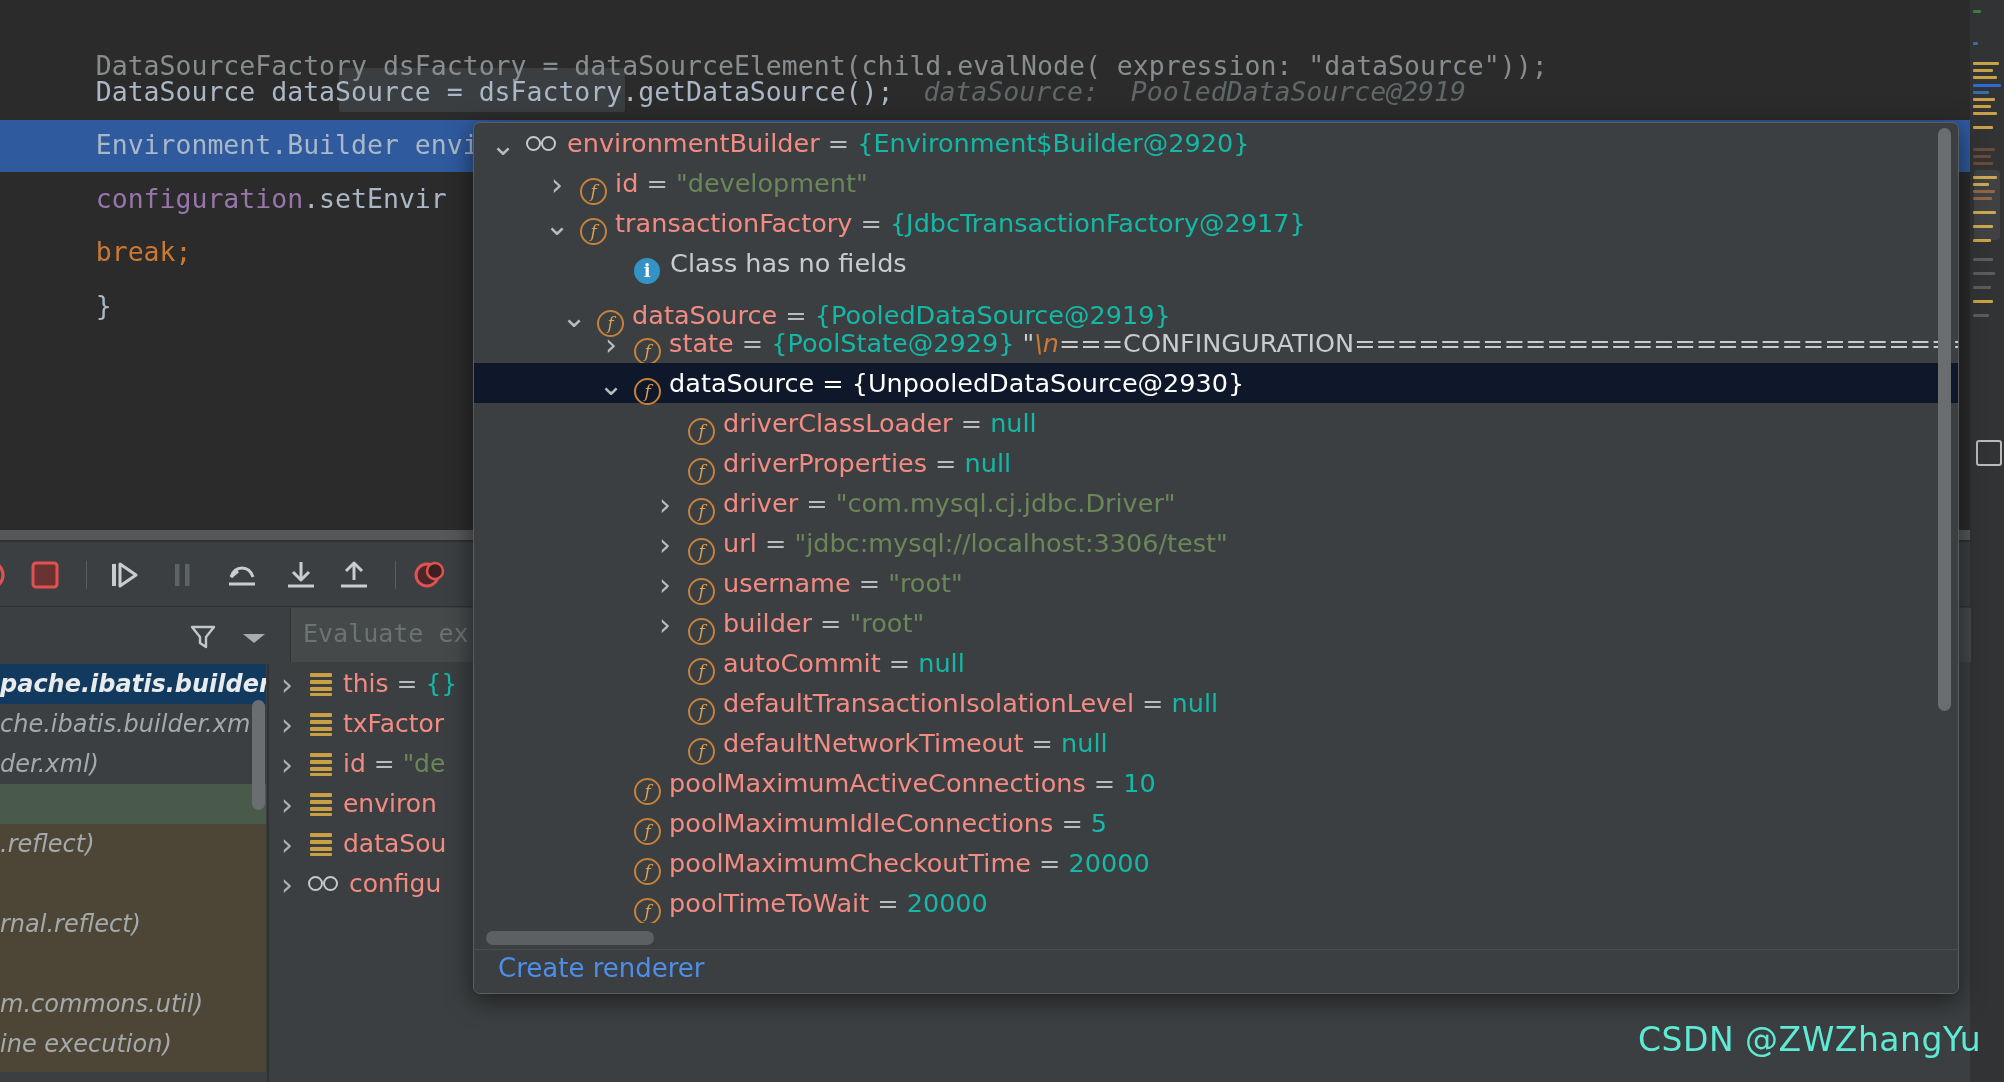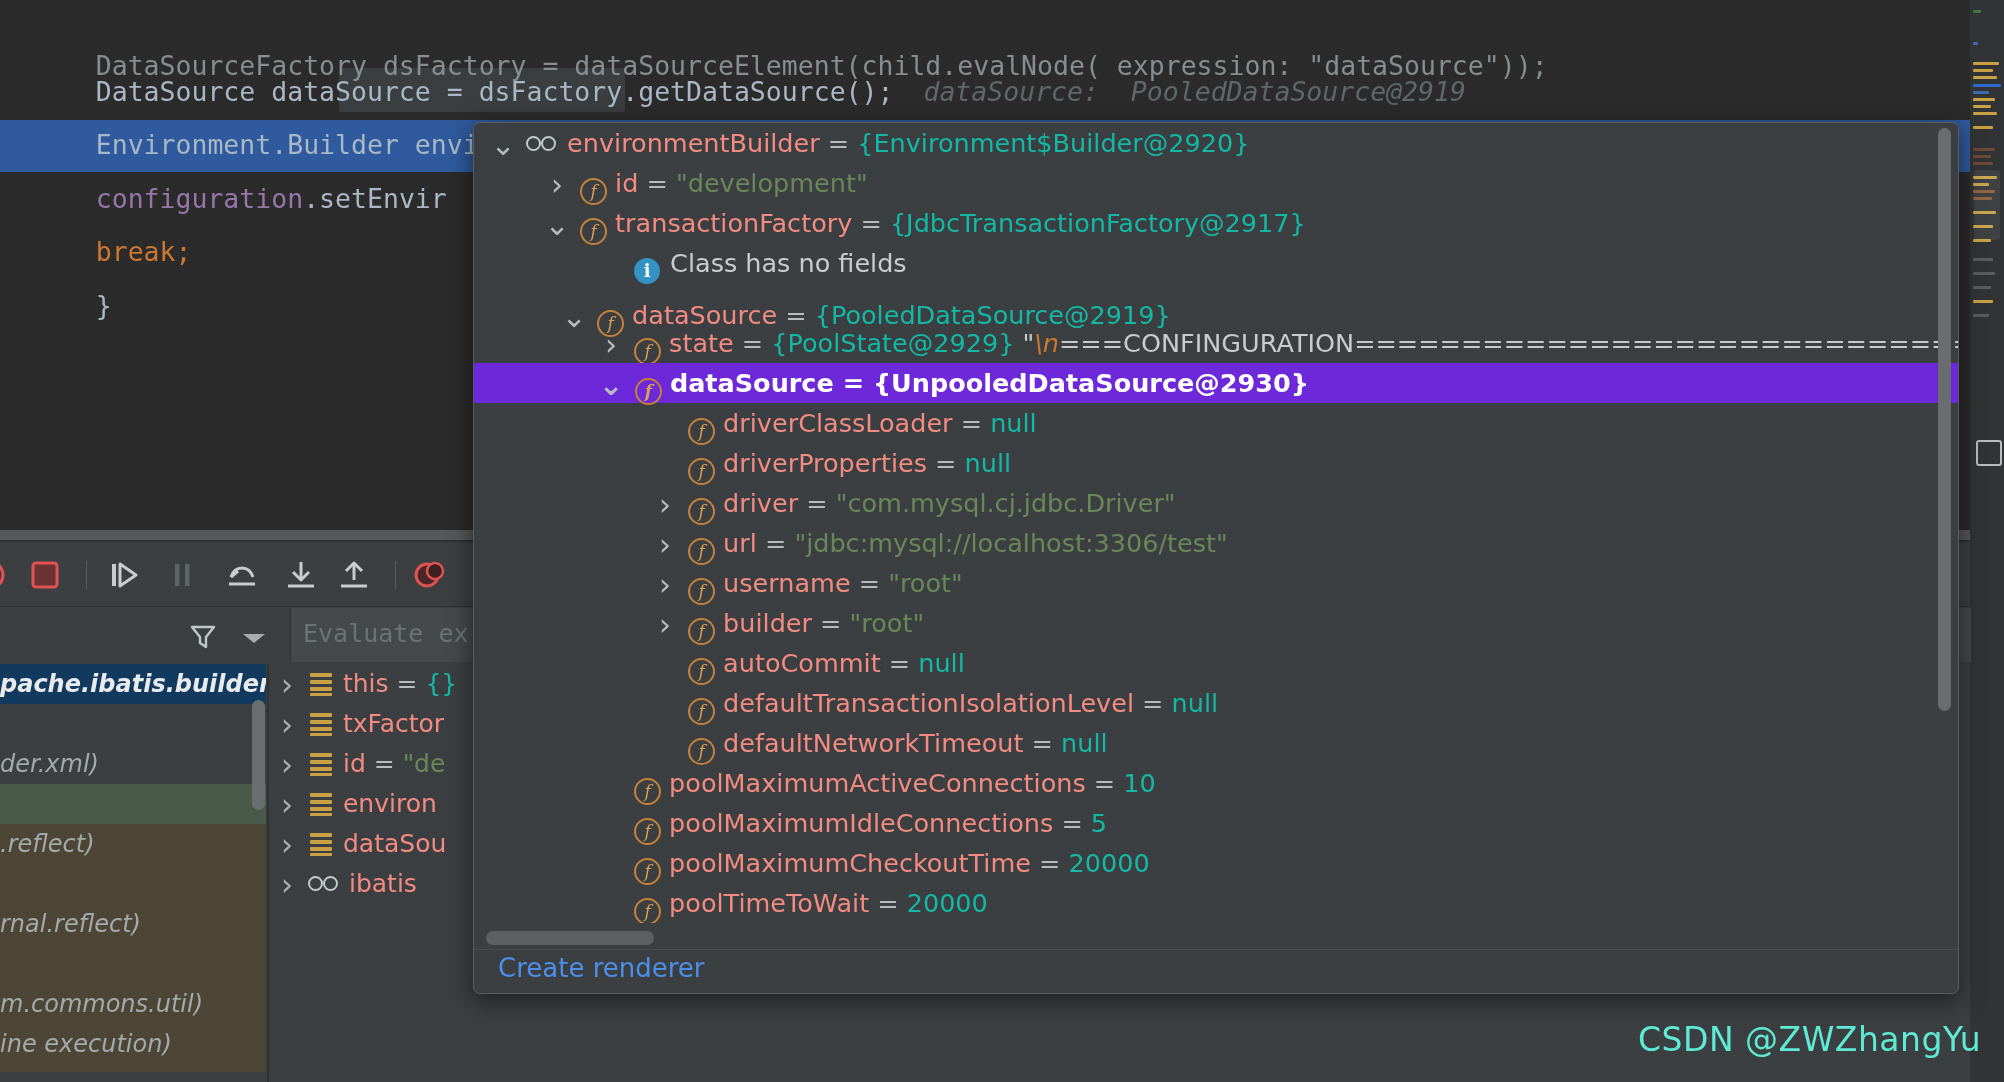--- a/index.html
+++ b/index.html
@@ -99,21 +99,21 @@
      font-family:"DejaVu Serif","Liberation Serif",serif;}
 
   
   .popup{
     position:absolute;left:473px;top:122px;width:1484px;height:870px;
     background:#3c3f41;border:1px solid #5a5d5e;border-radius:7px;
     box-shadow:0 6px 26px rgba(0,0,0,.55);overflow:hidden;
   }
   .popup-tree{position:absolute;left:0;top:0;width:1484px;height:800px;overflow:hidden;}
   .prow{position:absolute;left:0;width:1484px;height:40px;line-height:40px;white-space:nowrap;font-size:25.5px;}
-  .prow.sel{background:#6d28d9;font-weight:bold;}
+  .prow.sel{background:#0f172a;}
   .prow.sel .var-name,.prow.sel .var-eq,.prow.sel .var-val{color:#ffffff;}
   .p-ind{display:inline-block;}
   .p-chev{display:inline-block;width:30px;text-align:center;color:#b7bcbe;font-size:22px;vertical-align:middle;}
   .p-nochev{display:inline-block;width:30px;}
   .esc{color:#cc7832;font-style:italic;}
   .strwhite{color:#c8cccd;}
 
   .p-hscroll{position:absolute;left:12px;top:806px;width:1460px;height:18px;}
   .p-hscroll .thumb{position:absolute;left:0;top:2px;width:168px;height:14px;background:#5d6062;border-radius:7px;}
   .p-vscroll{position:absolute;right:5px;top:5px;width:16px;height:585px;}
@@ -280,40 +280,41 @@
     <div class="filter-caret"></div>
 
     <div class="evalbar">
       <span class="ph">Evaluate ex</span>
     </div>
 
     <div class="frames" id="frames">
         <div class="frame-band-a" style="top: 120px;"></div>
         <div class="frame-band-b" style="top: 160px;"></div>
         <div class="frame-row sel" style="top: 0px;"><span>pache.ibatis.builder.x</span></div>
+        <div class="frame-row" style="top: 40px;"><span>che.ibatis.builder.xm</span></div>
         <div class="frame-row" style="top: 80px;"><span>der.xml)</span></div>
         <div class="frame-row" style="top: 120px;"><span></span></div>
         <div class="frame-row" style="top: 160px;"><span>.reflect)</span></div>
         <div class="frame-row" style="top: 240px;"><span>rnal.reflect)</span></div>
         <div class="frame-row" style="top: 280px;"><span></span></div>
         <div class="frame-row" style="top: 320px;"><span>m.commons.util)</span></div>
         <div class="frame-row" style="top: 360px;"><span>ine execution)</span></div>
       </div>
     <div class="fr-scroll">
       <div class="thumb"></div>
     </div>
     <div class="frames-sep"></div>
 
     <div class="vars" id="vars">
         <div class="var-row" style="top: 0px; left: 4px;"><span class="chev" style="font-size: 30px;">›</span>&nbsp;<span class="ico-local"><i></i><i></i><i></i><i></i></span><span class="var-name">this</span><span class="var-eq"> = </span><span class="var-val">{}</span></div>
         <div class="var-row" style="top: 40px; left: 4px;"><span class="chev" style="font-size: 30px;">›</span>&nbsp;<span class="ico-local"><i></i><i></i><i></i><i></i></span><span class="var-name">txFactor</span></div>
         <div class="var-row" style="top: 80px; left: 4px;"><span class="chev" style="font-size: 30px;">›</span>&nbsp;<span class="ico-local"><i></i><i></i><i></i><i></i></span><span class="var-name">id</span><span class="var-eq"> = </span><span class="var-str">"de</span></div>
         <div class="var-row" style="top: 120px; left: 4px;"><span class="chev" style="font-size: 30px;">›</span>&nbsp;<span class="ico-local"><i></i><i></i><i></i><i></i></span><span class="var-name">environ</span></div>
         <div class="var-row" style="top: 160px; left: 4px;"><span class="chev" style="font-size: 30px;">›</span>&nbsp;<span class="ico-local"><i></i><i></i><i></i><i></i></span><span class="var-name">dataSou</span></div>
-        <div class="var-row" style="top: 200px; left: 4px;"><span class="chev" style="font-size: 30px;">›</span>&nbsp;<span class="ico-watch"><b></b><b></b></span><span class="var-name">ibatis</span></div>
+        <div class="var-row" style="top: 200px; left: 4px;"><span class="chev" style="font-size: 30px;">›</span>&nbsp;<span class="ico-watch"><b></b><b></b></span><span class="var-name">configu</span></div>
       </div>
   </div>
 
   <div class="popup">
     <div class="popup-tree" id="ptree">
         <div class="prow" style="top: 0px;"><span class="p-ind" style="width: 14px;"></span><span class="p-chev" style="font-size: 30px; line-height: 20px;">⌄</span>&nbsp;<span class="ico-watch"><b></b><b></b></span><span class="var-name">environmentBuilder</span><span class="var-eq"> = </span><span class="var-val">{Environment$Builder@2920}</span></div>
         <div class="prow" style="top: 40px;"><span class="p-ind" style="width: 68px;"></span><span class="p-chev" style="font-size: 30px;">›</span>&nbsp;<span class="ico-field">f</span><span class="var-name">id</span><span class="var-eq"> = </span><span class="var-str">"development"</span></div>
         <div class="prow" style="top: 80px;"><span class="p-ind" style="width: 68px;"></span><span class="p-chev" style="font-size: 30px; line-height: 20px;">⌄</span>&nbsp;<span class="ico-field">f</span><span class="var-name">transactionFactory</span><span class="var-eq"> = </span><span class="var-val">{JdbcTransactionFactory@2917}</span></div>
         <div class="prow" style="top: 120px;"><span class="p-ind" style="width: 122px;"></span><span class="p-nochev">&nbsp;</span>&nbsp;<span class="ico-info">i</span><span class="var-val" style="color: rgb(200, 204, 205);">Class has no fields</span></div>
         <div class="prow" style="top: 172px; margin-left: 17px;"><span class="p-ind" style="width: 68px;"></span><span class="p-chev" style="font-size: 30px; line-height: 20px;">⌄</span>&nbsp;<span class="ico-field">f</span><span class="var-name">dataSource</span><span class="var-eq"> = </span><span class="var-val">{PooledDataSource@2919}</span></div>

